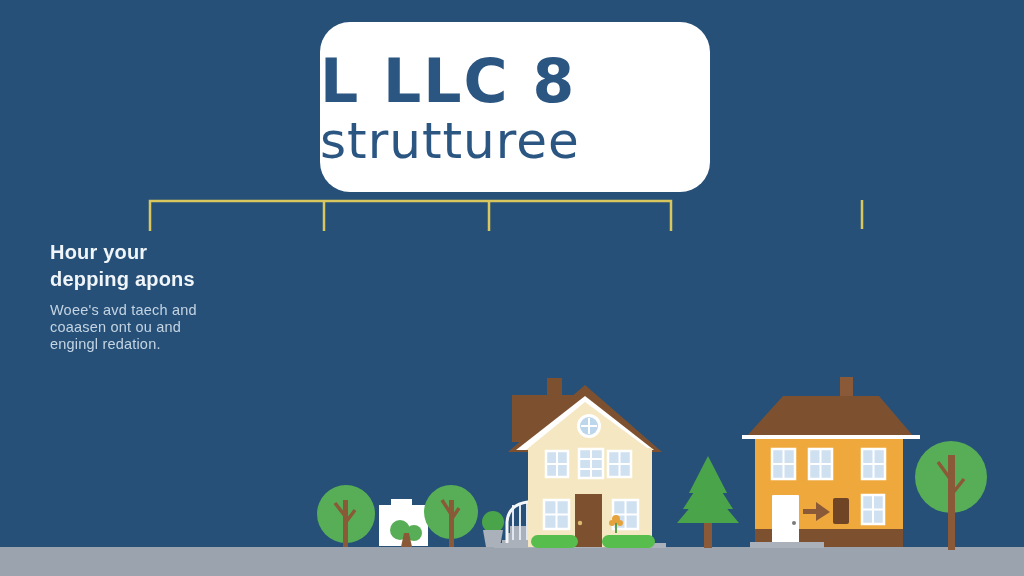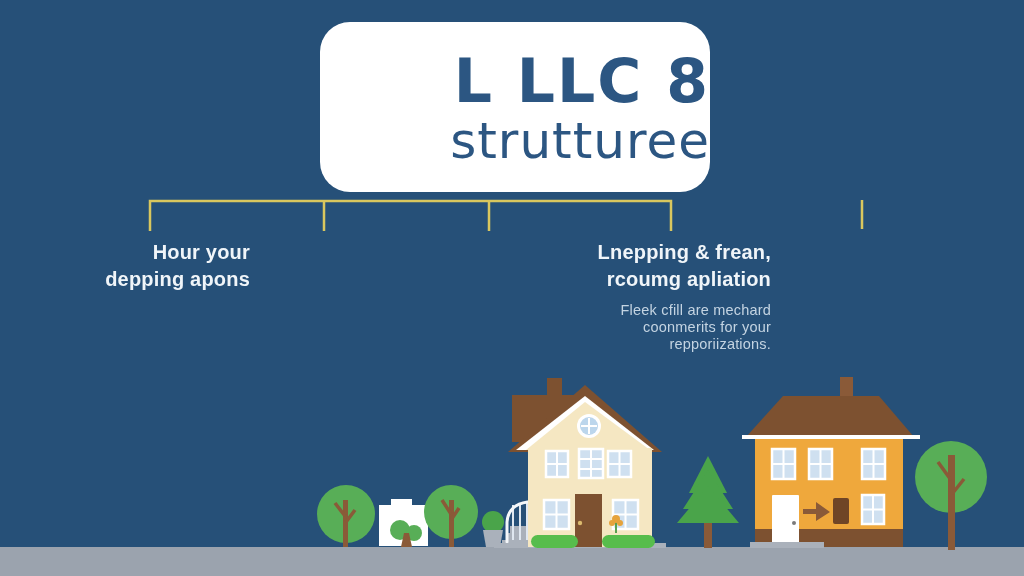--- a/index.html
+++ b/index.html
@@ -4,32 +4,32 @@
 <style>
   html,body{margin:0;padding:0;background:#111;}
   .canvas{
     position:relative;width:1024px;height:576px;overflow:hidden;
     background:var(--bg,#265078);
     font-family:"Liberation Sans",sans-serif;
   }
   .scene{position:absolute;left:0;top:0;z-index:1;}
   .title-card{
     position:absolute;left:320px;top:22px;width:390px;height:170px;z-index:2;
-    background:var(--card,#ffffff);border-radius:30px;text-align:right;
+    background:var(--card,#ffffff);border-radius:30px;text-align:left;
   }
   .title-line1{
     margin-top:24px;font-family:"DejaVu Sans",sans-serif;font-weight:bold;
     font-size:60px;line-height:70px;letter-spacing:2px;color:var(--title-text,#2c5682);
   }
   .title-line2{
     font-family:"DejaVu Sans",sans-serif;font-weight:normal;
     font-size:50px;line-height:58px;letter-spacing:1px;color:var(--title-text,#2c5682);
     margin-top:-4px;
   }
-  .column{position:absolute;top:239px;width:200px;text-align:right;z-index:2;}
+  .column{position:absolute;top:239px;width:200px;text-align:left;z-index:2;}
   .column h2{
     margin:0;font-weight:bold;font-size:20px;line-height:27px;
     color:var(--heading-text,#f0f5f9);white-space:pre-line;letter-spacing:.2px;
   }
   .column p{
     margin:9px 0 0;font-weight:500;font-size:14.5px;line-height:17px;
     color:var(--body-text,#c4d4e2);white-space:pre-line;letter-spacing:.2px;
   }
   .connector{stroke:var(--connector,#d9c75e);stroke-width:2.5;fill:none;}
   .f-ground{fill:var(--ground,#9ba3ae);}
@@ -54,27 +54,23 @@
 <div class="canvas">
 
   <div class="title-card">
     <div class="title-line1">L LLC 8</div>
     <div class="title-line2">strutturee</div>
   </div>
 
   <div class="column" style="left:50px">
     <h2>Hour your
 depping apons</h2>
-  </div>
-  <div class="column" style="left:571px">
-    <h2>Lnepping &amp; frean,
-rcoumg apliation</h2>
-    <p>Fleek cfill are mechard
-coonmerits for your
-repporiizations.</p>
+    <p>Woee's avd taech and
+coaasen ont ou and
+engingl redation.</p>
   </div>
   <div class="column" style="left:762px">
   </div>
 
   <svg class="scene" viewBox="0 0 1024 576" width="1024" height="576">
 
     <path class="connector" d="M150,231 L150,201 L671,201 L671,231 M324,201 L324,231 M489,201 L489,231 M862,200 L862,229"></path>
 
     <rect class="f-ground" x="0" y="547" width="1024" height="29"></rect>
 

